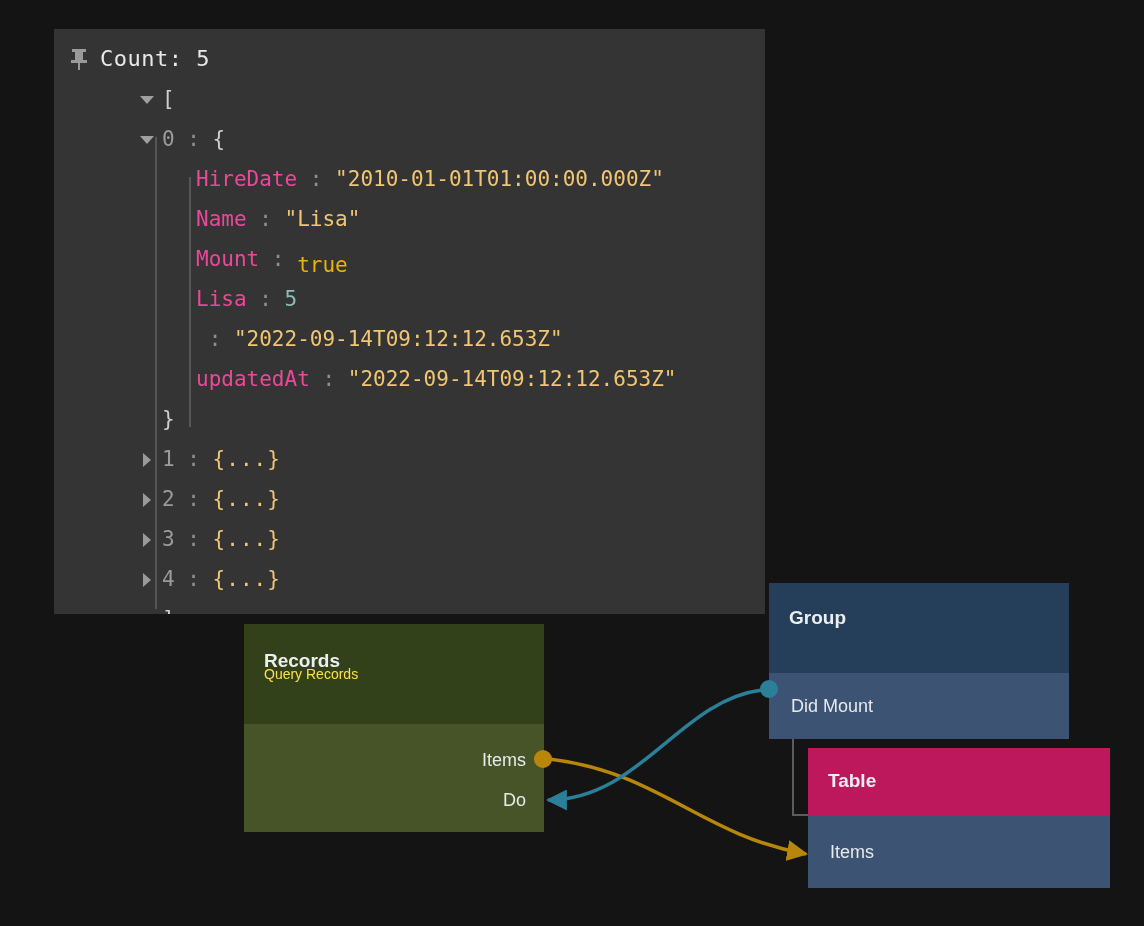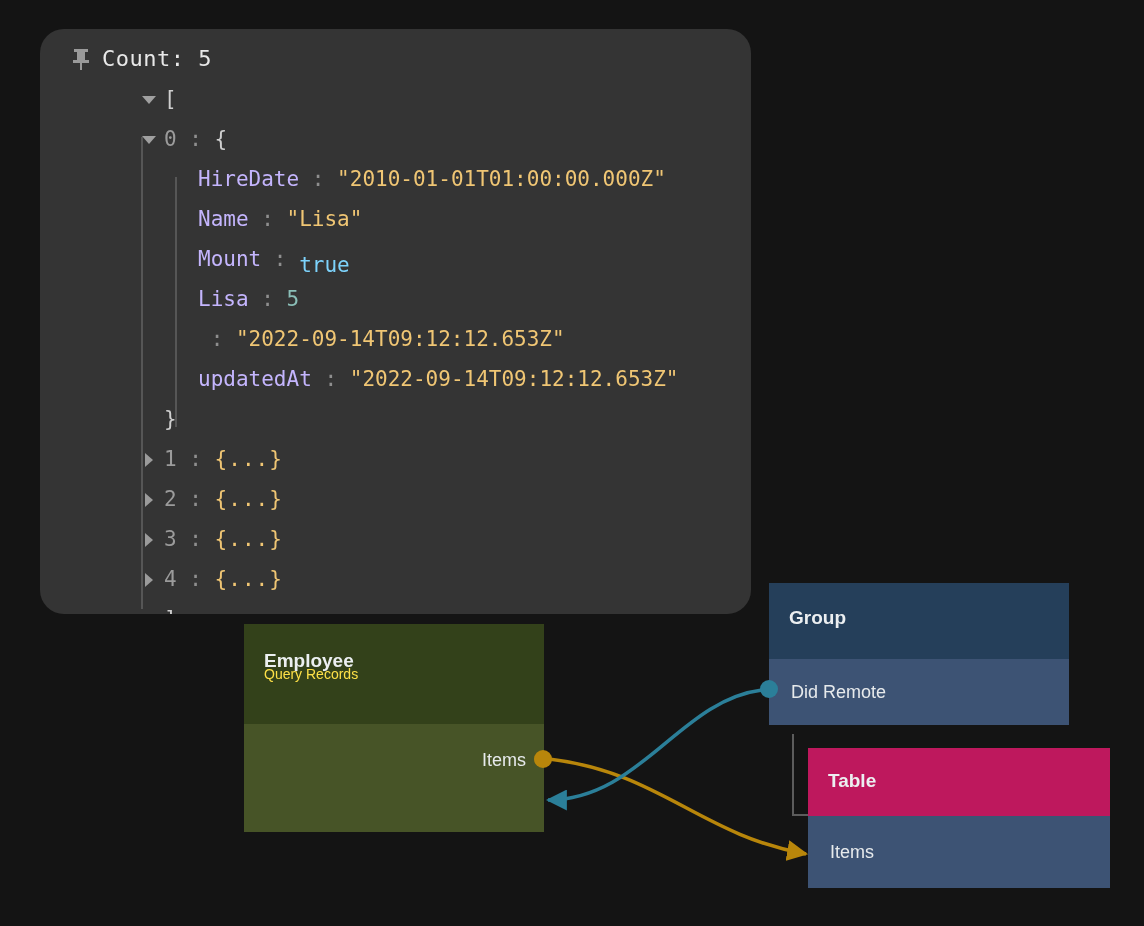--- a/index.html
+++ b/index.html
@@ -13,33 +13,32 @@
     width: 1144px;
     height: 926px;
     background: #141414;
     overflow: hidden;
     font-family: "Liberation Sans", sans-serif;
   }
 
   
   #inspector {
     position: absolute;
-    left: 40px;
+    left: 54px;
     top: 29px;
     width: 711px;
     height: 585px;
     background: #343434;
     box-sizing: border-box;
-    padding: 10px 0 0 16px;
+    padding: 10px 0 0 0;
     font-family: "DejaVu Sans Mono", monospace;
     font-size: 21px;
     line-height: 40px;
     color: #d6d6d6;
     overflow: hidden;
-    border-radius: 24px;
   }
   .pin-row {
     display: flex;
     align-items: center;
     height: 40px;
     padding-left: 14px;
     gap: 10px;
   }
   .pin-icon {
     width: 22px;
@@ -92,25 +91,25 @@
 
   .guide {
     position: absolute;
     width: 2px;
     background: #565656;
   }
   #guide-a { left: 101px; top: 108px; height: 472px; }
   #guide-b { left: 135px; top: 148px; height: 250px; }
 
   .k-dim   { color: #9b9b9b; }
-  .k-key   { color: #c4b5fd; }
+  .k-key   { color: #ec4899; }
   .k-punct { color: #8f8f8f; }
   .k-brace { color: #cfcfcf; }
   .k-str   { color: #f0c674; }
-  .k-bool  { color: #7dd3fc; margin-top: 12px; }
+  .k-bool  { color: #eab308; margin-top: 12px; }
   .k-num   { color: #8abeb7; }
   .k-dots  { color: #f0c674; letter-spacing: 1px; }
 
   
   .node {
     position: absolute;
     box-sizing: border-box;
   }
   .node-head {
     font-size: 19px;
@@ -148,21 +147,21 @@
   #node-employee .node-body {
     height: 108px;
     background: #475427;
     padding-top: 16px;
     box-sizing: border-box;
   }
 
   
   #node-group { left: 769px; top: 583px; width: 300px; height: 140px; }
   #node-group .head-area {
-    height: 76px;
+    height: 90px;
     background: #253f5a;
     padding-top: 24px;
     box-sizing: border-box;
   }
   #node-group .node-body {
     height: 66px;
     background: #3d5374;
     padding-top: 13px;
     box-sizing: border-box;
   }
@@ -310,37 +309,40 @@
     <div class="jrow ind0">
       <span class="caret blank"></span>
       <span class="k-brace">]</span>
     </div>
   </div>
 
   <div id="child-bracket"></div>
 
   <div class="node" id="node-employee">
     <div class="head-area">
-      <div class="node-head">Employee</div>
+      <div class="node-head">Records</div>
       <div class="node-sub">Query Records</div>
     </div>
     <div class="node-body">
       <div class="port-row right">
         <span>Items</span>
       </div>
+      <div class="port-row right">
+        <span>Do</span>
+      </div>
     </div>
   </div>
 
   <div class="node" id="node-group">
     <div class="head-area">
       <div class="node-head">Group</div>
     </div>
     <div class="node-body">
       <div class="port-row left">
-        <span>Did Remote</span>
+        <span>Did Mount</span>
       </div>
     </div>
   </div>
 
   <div class="node" id="node-table">
     <div class="head-area">
       <div class="node-head">Table</div>
     </div>
     <div class="node-body">
       <div class="port-row left">

